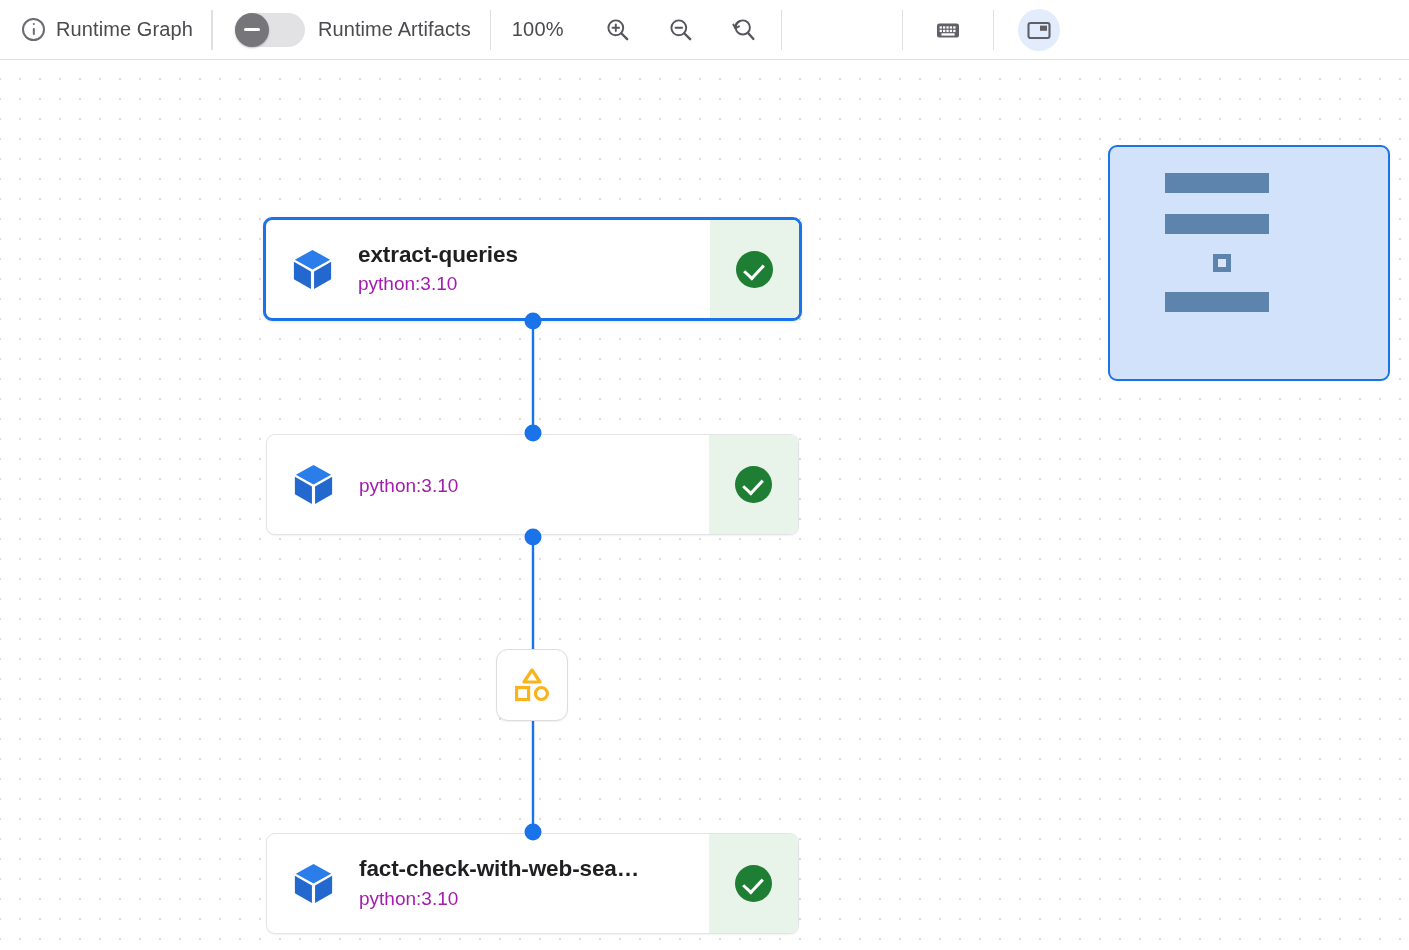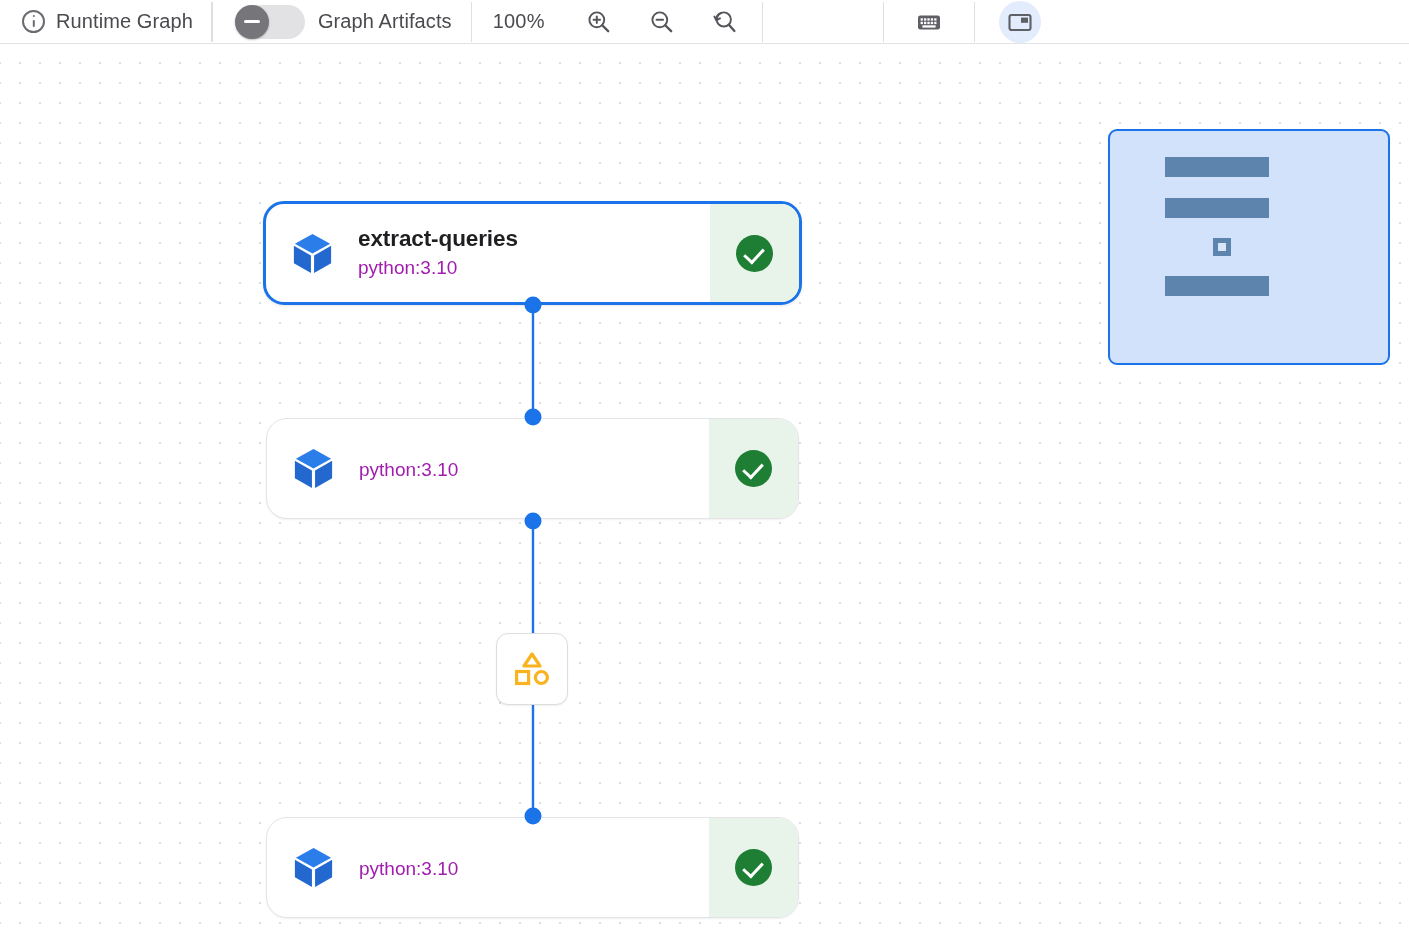--- a/index.html
+++ b/index.html
@@ -9,21 +9,21 @@
     height: 950px;
     overflow: hidden;
     font-family: "Liberation Sans", sans-serif;
     background: #ffffff;
   }
 
   
   .toolbar {
     position: relative;
     width: 1409px;
-    height: 44px;
+    height: 60px;
     background: #ffffff;
     border-bottom: 1px solid #e3e3e6;
     display: flex;
     align-items: center;
     z-index: 30;
   }
 
   .tb-group {
     display: flex;
     align-items: center;
@@ -171,21 +171,21 @@
   }
 
   
   .edges { position: absolute; inset: 0; z-index: 1; }
 
   
   .node {
     position: absolute;
     z-index: 5;
     background: #ffffff;
-    border-radius: 21px;
+    border-radius: 9px;
     display: flex;
     align-items: stretch;
     overflow: hidden;
     border: 1px solid #e4e4e8;
     box-shadow: 0 1px 2px rgba(0,0,0,.06);
   }
   .node.selected {
     border: 3px solid #1a73e8;
     box-shadow: 0 1px 3px rgba(0,0,0,.10);
   }
@@ -315,21 +315,21 @@
 
   <div class="tb-sep"></div>
 
 
   <div class="tb-sep"></div>
 
   <div class="tb-group tb-toggle-group">
     <span class="switch">
       <span class="knob"></span>
     </span>
-    <span class="tb-label">Graph Artifacts</span>
+    <span class="tb-label">Runtime Artifacts</span>
   </div>
 
   <div class="tb-sep"></div>
 
   <div class="tb-group tb-zoom-group">
     <span class="zoom-pct">100%</span>
 
     <button class="icon-btn">
       <svg width="27" height="27" viewBox="0 0 24 24">
         <circle cx="10.5" cy="10.5" r="6.6" fill="none" stroke="#55555c" stroke-width="1.7"></circle>
@@ -443,20 +443,21 @@
 
   <div class="node" style="left:266px; top:773px; width:533px; height:101px;">
     <div class="node-icon-wrap">
       <svg width="47" height="47" viewBox="0 0 48 48">
         <path d="M24 4 L42 14 L24 24 L6 14 Z" fill="#2b7de9"></path>
         <path d="M5 16 L22.4 26 L22.4 44 L5 34 Z" fill="#2368cf"></path>
         <path d="M43 16 L25.6 26 L25.6 44 L43 34 Z" fill="#2368cf"></path>
       </svg>
     </div>
     <div class="node-body">
+      <div class="node-title">fact-check-with-web-sea…</div>
       <div class="node-sub">python:3.10</div>
     </div>
     <div class="node-status">
       <span class="status-check"></span>
     </div>
   </div>
 
   <div class="handle" style="left:533px; top:261px;"></div>
   <div class="handle" style="left:533px; top:373px;"></div>
   <div class="handle" style="left:533px; top:477px;"></div>

